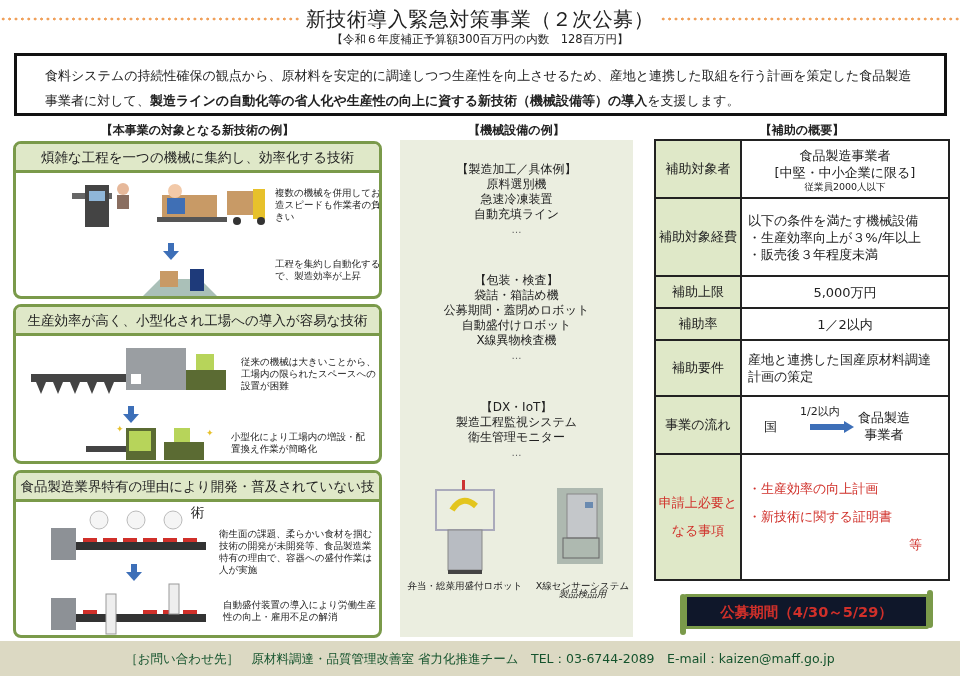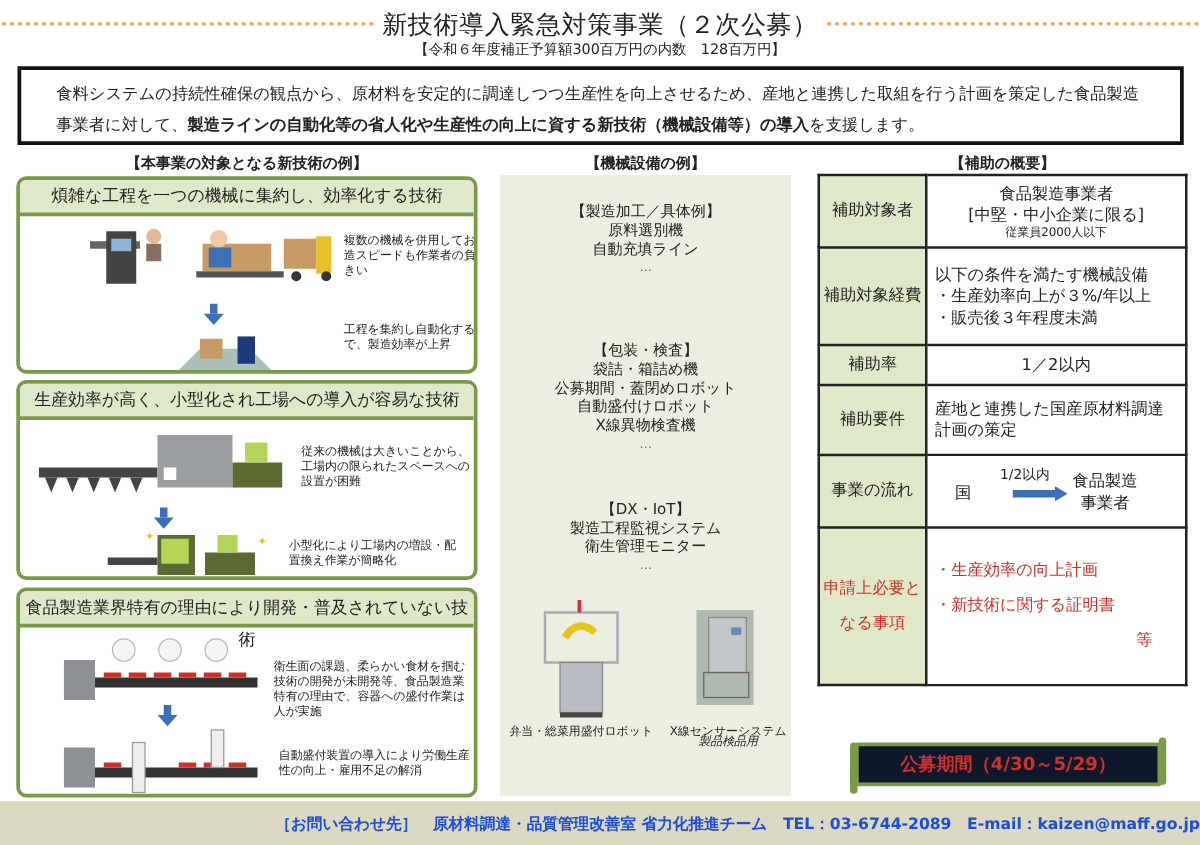--- a/index.html
+++ b/index.html
@@ -42,21 +42,21 @@
   .summary td { border: 2px solid #222; }
   .summary td.k { background: #dfe8c8; width: 86px; text-align: center; font-size: 13px; line-height: 18px; }
   .summary td.v { background: #fff; font-size: 13px; line-height: 17px; padding: 2px 6px; }
   .red { color: #d0302a; }
 
   .scroll-banner { left: 678px; top: 590px; width: 257px; height: 41px; }
   .scroll-inner { position: absolute; left: 6px; top: 4px; width: 245px; height: 35px; background: #0f172a; border: 3px solid #7a9a4a; border-radius: 2px; text-align: center; font-size: 14.5px; font-weight: bold; color: #d0302a; line-height: 30px; }
   .scroll-roll-l { position: absolute; left: 2px; top: 4px; width: 6px; height: 41px; background: #7a9a4a; border-radius: 3px; }
   .scroll-roll-r { position: absolute; right: 2px; top: 0; width: 6px; height: 38px; background: #7a9a4a; border-radius: 3px; }
 
-  .footer { left: 0; top: 641px; width: 960px; height: 35px; background: #dcd9c3; text-align: right; font-size: 12.5px; line-height: 35px; color: #1d4ed8; font-weight: bold; }
+  .footer { left: 0; top: 641px; width: 960px; height: 35px; background: #dcd9c3; text-align: center; font-size: 12.5px; line-height: 35px; color: #14532d; }
 </style>
 </head>
 <body>
 
 <div class="abs title-row">
   <div class="dots"></div>
   <div class="title">新技術導入緊急対策事業（２次公募）</div>
   <div class="dots"></div>
 </div>
 <div class="abs subtitle">【令和６年度補正予算額300百万円の内数　128百万円】</div>
@@ -166,20 +166,21 @@
     <div class="card-note" style="left:203px; top:26px; width:160px;">衛生面の課題、柔らかい食材を掴む技術の開発が未開発等、食品製造業特有の理由で、容器への盛付作業は人が実施</div>
     <div class="card-note" style="left:207px; top:97px; width:160px;">自動盛付装置の導入により労働生産性の向上・雇用不足の解消</div>
   </div>
 </div>
 
 <div class="abs sec-head" style="left:400px; top:122px; width:233px;">【機械設備の例】</div>
 <div class="abs mid-panel">
   <div class="mid-group" style="top:22px;">
     <div>【製造加工／具体例】</div>
     <div>原料選別機</div>
+    <div>急速冷凍装置</div>
     <div>自動充填ライン</div>
     <div class="ellipsis">…</div>
   </div>
   <div class="mid-group" style="top:133px;">
     <div>【包装・検査】</div>
     <div>袋詰・箱詰め機</div>
     <div>公募期間・蓋閉めロボット</div>
     <div>自動盛付けロボット</div>
     <div>X線異物検査機</div>
     <div class="ellipsis">…</div>
@@ -221,20 +222,24 @@
   </tr>
   <tr style="height:78px;">
     <td class="k">補助対象経費</td>
     <td class="v">
       <div>以下の条件を満たす機械設備</div>
       <div>・生産効率向上が３%/年以上</div>
       <div>・販売後３年程度未満</div>
     </td>
   </tr>
   <tr style="height:32px;">
+    <td class="k">補助上限</td>
+    <td class="v" style="text-align:center;">5,000万円</td>
+  </tr>
+  <tr style="height:32px;">
     <td class="k">補助率</td>
     <td class="v" style="text-align:center;">1／2以内</td>
   </tr>
   <tr style="height:56px;margin-left:36px;">
     <td class="k">補助要件</td>
     <td class="v">産地と連携した国産原材料調達計画の策定</td>
   </tr>
   <tr style="height:58px;">
     <td class="k">事業の流れ</td>
     <td class="v" style="position:relative;">

